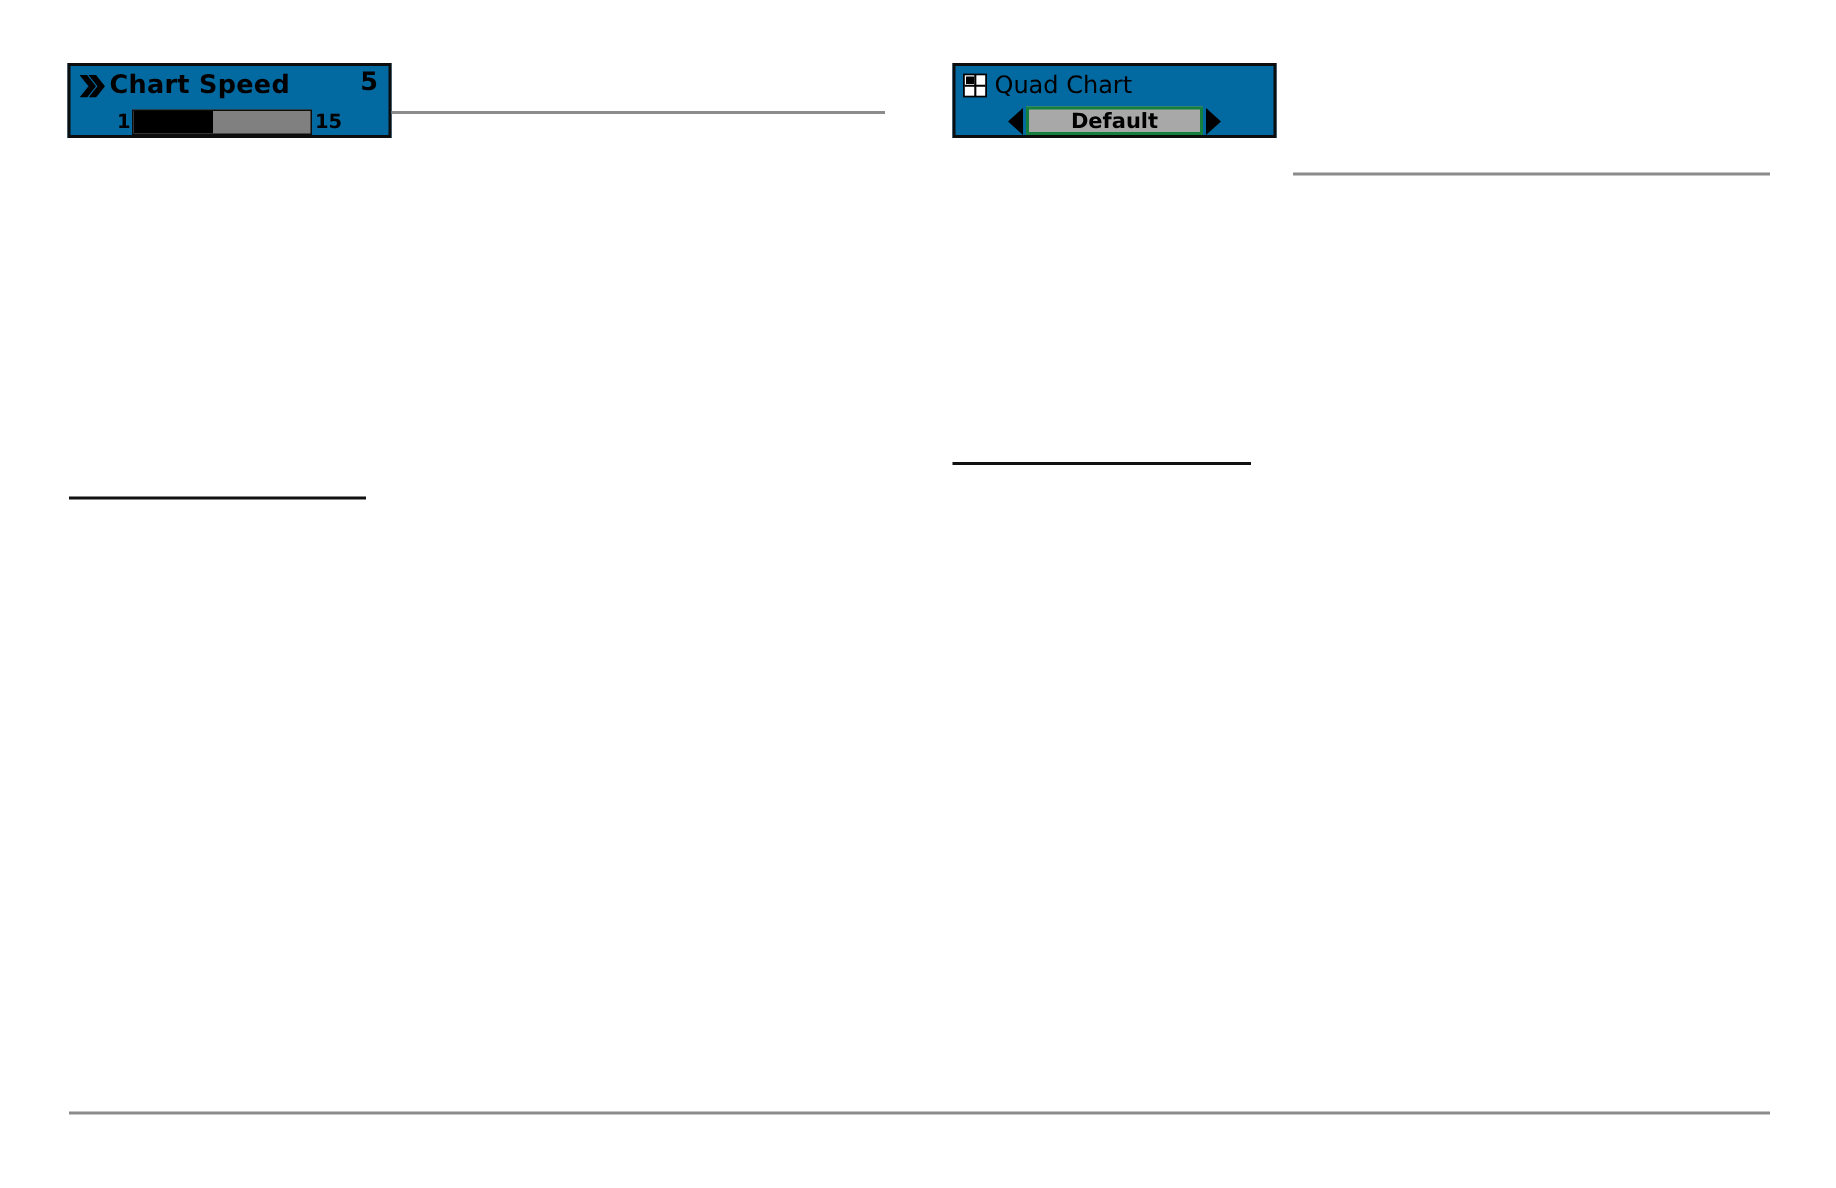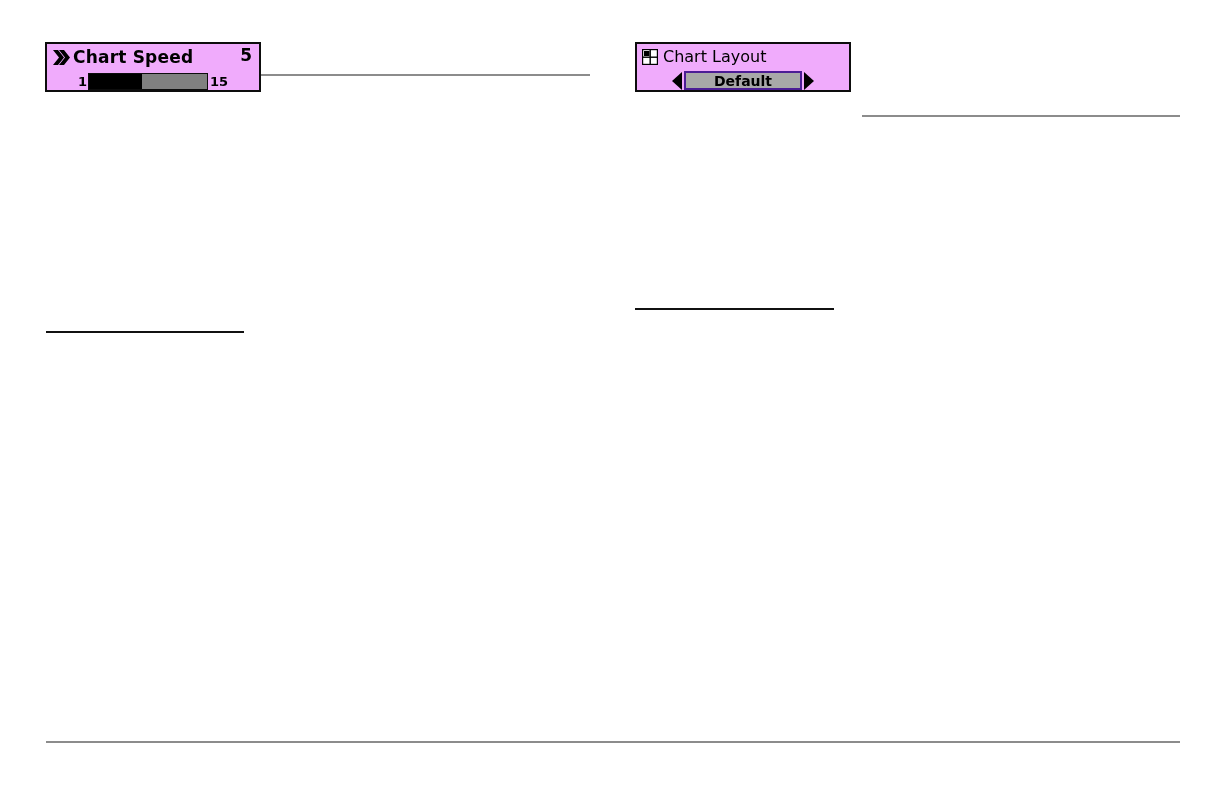--- a/index.html
+++ b/index.html
@@ -23,21 +23,21 @@
 
   
   .rule {
     position: absolute;
     background: #8c8c8c;
   }
 
   
   .lcd-box {
     position: absolute;
-    background: #f0abfc;
+    background: #0369a1;
     border: 2px solid #0d0d0d;
     box-sizing: border-box;
     overflow: hidden;
   }
 
   
   #chart-speed-widget {
     left: 45px;
     top: 42px;
     width: 216px;
@@ -167,21 +167,21 @@
     margin-right: 2px;
   }
   .ql-arrow.right {
     border-top: 9px solid transparent;
     border-bottom: 9px solid transparent;
     border-left: 10px solid #000000;
     margin-left: 2px;
   }
   .ql-pill {
     background: #a8a8a8;
-    border: 2px solid #4c1d95;
+    border: 2px solid #15803d;
     box-sizing: border-box;
     height: 19px;
     min-width: 118px;
     display: flex;
     align-items: center;
     justify-content: center;
     padding: 0 10px;
   }
   .ql-pill-label {
     font-size: 14px;
@@ -219,21 +219,21 @@
 
   <div class="lcd-box" id="quad-layout-widget">
 
     <div class="ql-titlerow">
       <svg class="ql-icon" viewBox="0 0 16 16">
         <rect x="0.5" y="0.5" width="15" height="15" fill="#ffffff" stroke="#000000" stroke-width="1.4"></rect>
         <rect x="2" y="2" width="5.5" height="5" fill="#000000"></rect>
         <line x1="8.2" y1="1" x2="8.2" y2="15" stroke="#000000" stroke-width="1.4"></line>
         <line x1="1" y1="8.2" x2="15" y2="8.2" stroke="#000000" stroke-width="1.4"></line>
       </svg>
-      <span class="ql-title">Chart Layout</span>
+      <span class="ql-title">Quad Chart</span>
     </div>
 
     <div class="ql-selectrow">
       <div class="ql-arrow left"></div>
       <div class="ql-pill" style="background: rgb(168, 168, 168);">
         <span class="ql-pill-label">Default</span>
       </div>
       <div class="ql-arrow right"></div>
     </div>
   </div>

